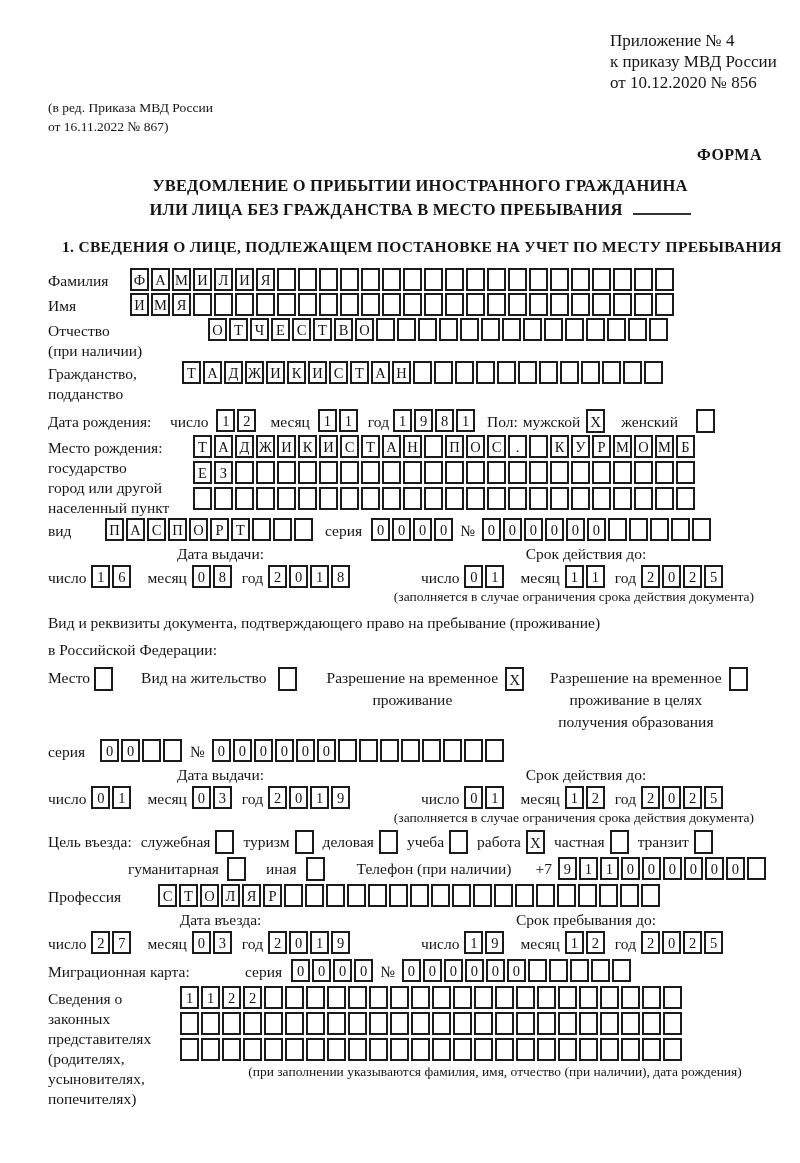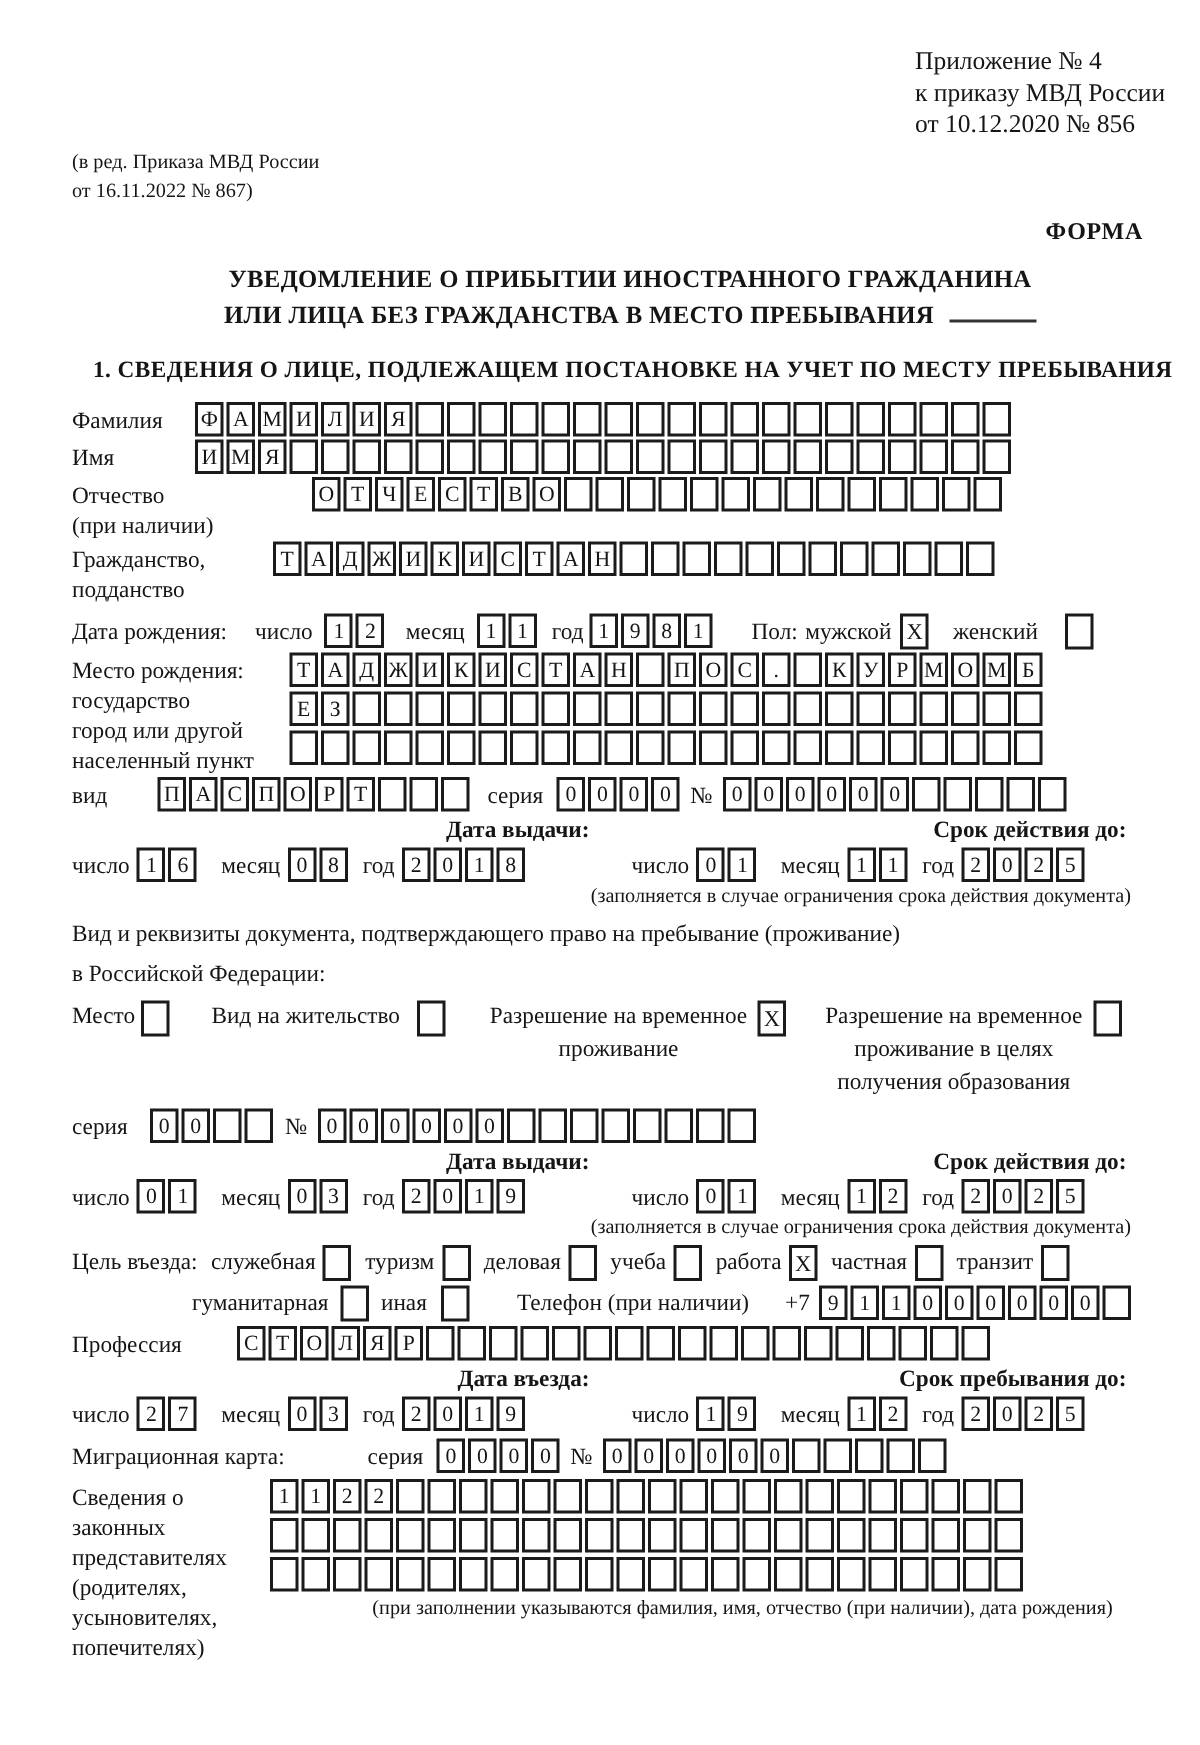--- a/index.html
+++ b/index.html
@@ -28,21 +28,21 @@
 
   .lbl-stack div { font-size:15.5px; line-height:20px; }
   .mr-block { display:flex; }
   .mr-cells .crow { margin-bottom:3px; }
 
   .doc-heading { text-align:center; font-weight:bold; font-size:15.5px; margin:3px 0 5px; }
 
   .dates-row { display:flex; margin-top:4px; }
   .dg-left  { width:345px; }
   .dg-right { width:330px; margin-left:28px; }
-  .dg-head { text-align:right; font-size:15.5px; margin-bottom:2px;font-weight:bold; }
+  .dg-head { text-align:center; font-size:15.5px; margin-bottom:2px; }
   .dg-line { display:flex; align-items:flex-start; }
   .dg-line .dlbl { margin-right:5px; }
   .dg-line .gap { margin-left:14px; }
   .note-row { text-align:right; padding-right:38px; font-size:13.5px; margin-top:1px; margin-bottom:4px; }
 
   .intro { font-size:15.5px; line-height:27px; margin-top:4px; }
 
   .opts-row { display:flex; align-items:flex-start; margin-top:4px; margin-bottom:6px; }
   .opt { display:flex; align-items:flex-start; }
   .olbl { text-align:center; font-size:15.5px; line-height:22px; }
@@ -220,21 +220,21 @@
           <span class="cell">1</span>
           <span class="cell">1</span>
         </span>
       <span class="dlbl" style="margin:0 4px 0 8px">год</span>
       <span class="cells">
           <span class="cell">1</span>
           <span class="cell">9</span>
           <span class="cell">8</span>
           <span class="cell">1</span>
         </span>
-      <span class="dlbl" style="margin-left:24px">Пол:</span>
+      <span class="dlbl" style="margin-left:10px">Пол:</span>
       <span class="dlbl" style="margin-left:5px">мужской</span>
       <span class="cbox" style="margin-left:6px">X</span>
       <span class="dlbl" style="margin-left:16px">женский</span>
       <span class="cbox" style="margin-left:18px"></span>
     </div>
 
     <div class="mr-block">
       <span class="f-label lbl-stack" style="width:145px">
         <div>Место рождения:</div>
         <div>государство</div>
@@ -551,21 +551,21 @@
           <span class="dlbl">транзит</span>
           <span class="cbox"></span>
         </span>
     </div>
 
     <div class="purpose-row" style="margin-left:80px">
       <span class="item" style="margin-left:0">
           <span class="dlbl">гуманитарная</span>
           <span class="cbox" style="margin-left:8px"></span>
         </span>
-      <span class="item" style="margin-left:8px">
+      <span class="item" style="margin-left:20px">
           <span class="dlbl">иная</span>
           <span class="cbox" style="margin-left:9px"></span>
         </span>
       <span class="dlbl" style="margin-left:32px">Телефон (при наличии)</span>
       <span class="dlbl" style="margin-left:24px;margin-right:6px">+7</span>
       <span class="cells">
           <span class="cell">9</span>
           <span class="cell">1</span>
           <span class="cell">1</span>
           <span class="cell">0</span>

